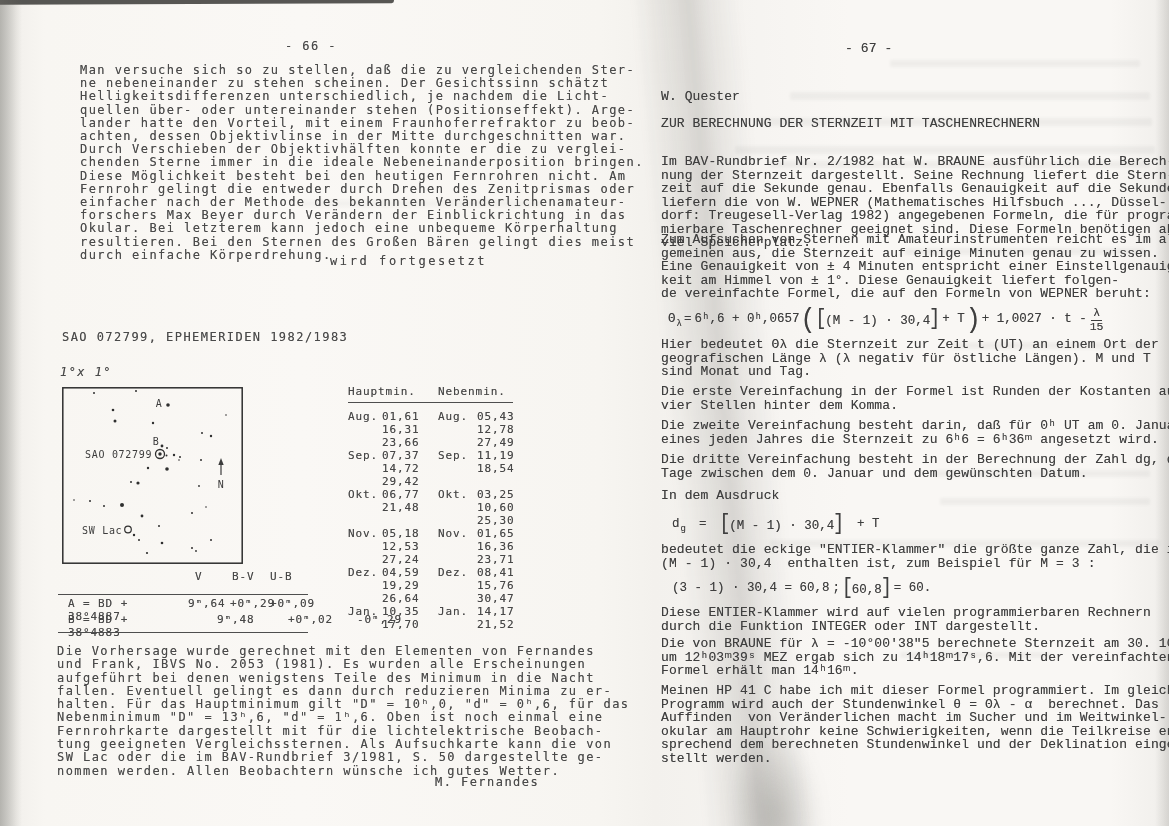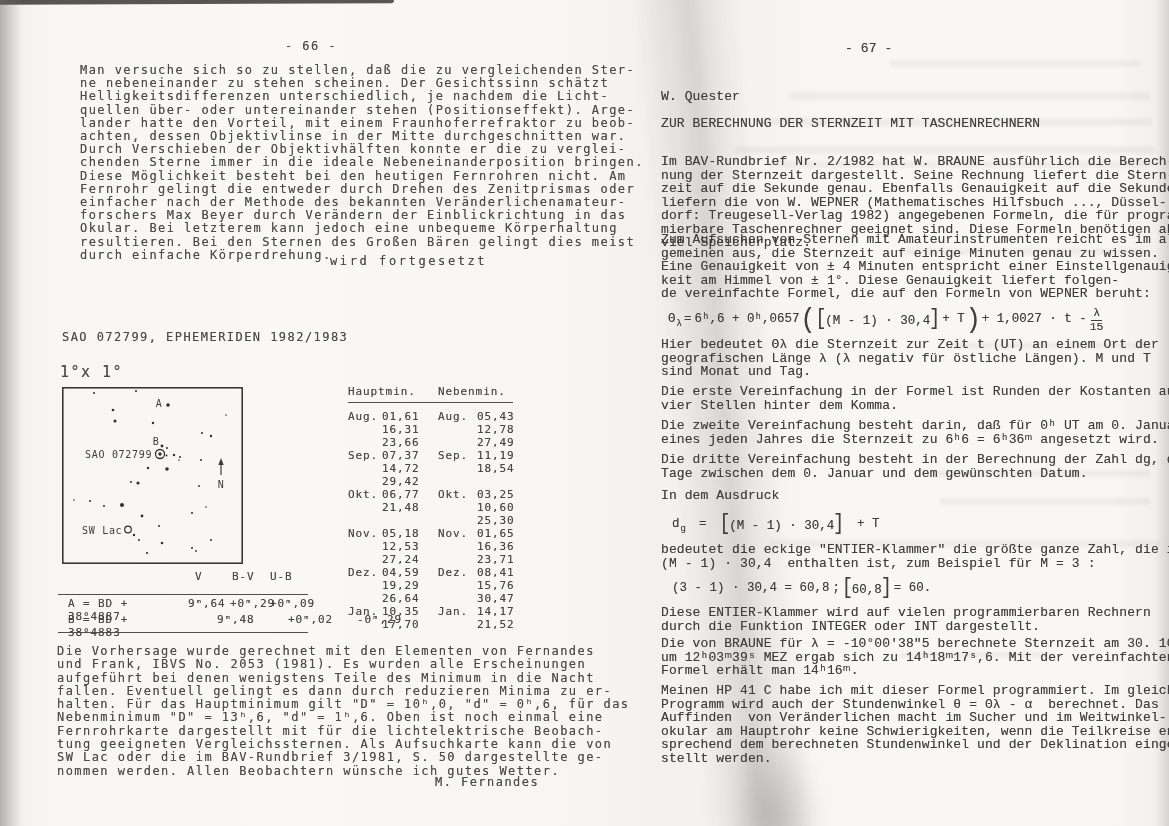--- a/index.html
+++ b/index.html
@@ -89,21 +89,21 @@
 einfacher nach der Methode des bekannten Veränderlichenamateur-
 forschers Max Beyer durch Verändern der Einblickrichtung in das
 Okular. Bei letzterem kann jedoch eine unbequeme Körperhaltung
 resultieren. Bei den Sternen des Großen Bären gelingt dies meist
 durch einfache Körperdrehung.</div>
 
     <div class="abs mono-l" style="left:330px;top:255px;letter-spacing:2.6px;">wird fortgesetzt</div>
 
     <div class="abs mono-l" style="left:62px;top:331px;">SAO 072799,  EPHEMERIDEN 1982/1983</div>
 
-    <div class="abs mono-l" style="left:60px;top:366px;font-size:15px;">1°x 1°</div>
+    <div class="abs mono-l" style="left:60px;top:366px;font-size:12px;font-style:italic;">1°x 1°</div>
 
     <svg class="chart" width="181" height="177" viewBox="0 0 181 177">
       <rect x="0.8" y="0.8" width="179.4" height="175.4" fill="none" stroke="#2e2e2e" stroke-width="1.5"></rect>
       <g fill="#2f2f2f">
           <circle cx="32" cy="6" r="1"></circle>
           <circle cx="74" cy="4" r="1"></circle>
           <circle cx="51" cy="23" r="1.3"></circle>
           <circle cx="53" cy="34" r="1.5"></circle>
           <circle cx="91" cy="36" r="1.2"></circle>
           <circle cx="106" cy="18" r="1.8"></circle>

